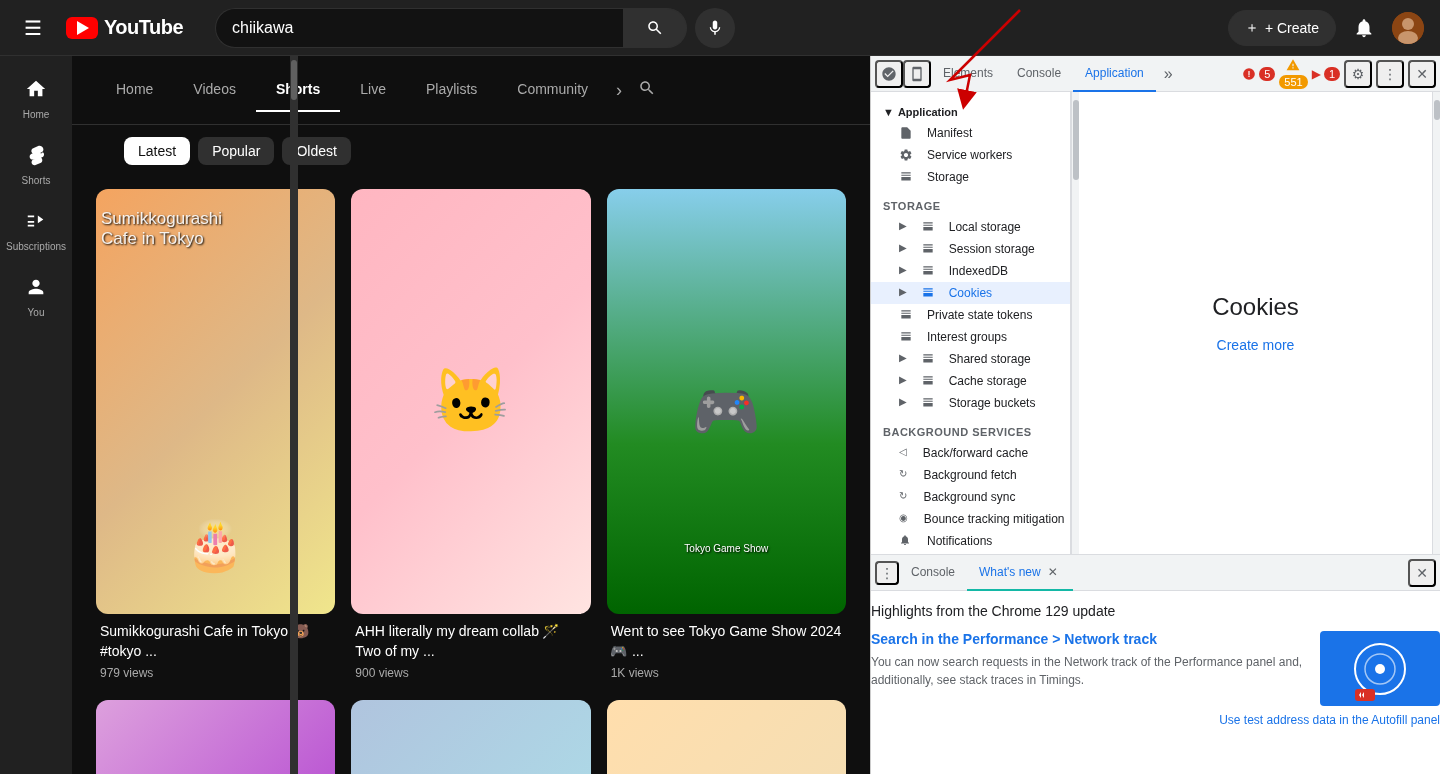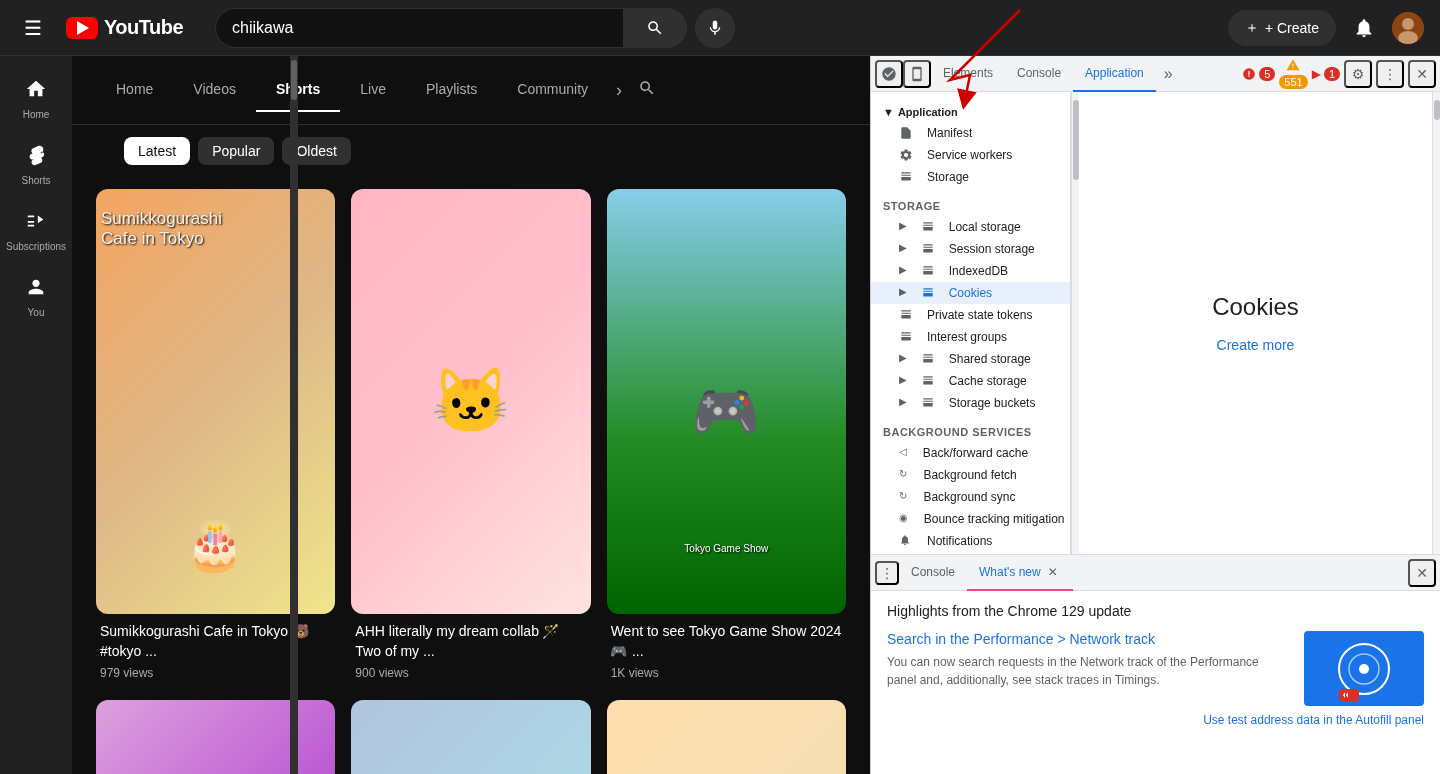--- a/index.html
+++ b/index.html
@@ -71,25 +71,25 @@
     
     .app-content { flex: 1; display: flex; flex-direction: column; overflow: hidden; }
     .cookies-placeholder { flex: 1; display: flex; flex-direction: column; align-items: center; justify-content: center; color: #5f6368; }
     .cookies-title { font-size: 24px; font-weight: 400; color: #202124; margin-bottom: 16px; }
     .cookies-link { color: #1a73e8; text-decoration: none; font-size: 14px; cursor: pointer; }
 
     
     .devtools-bottom { height: 220px; border-top: 1px solid #dadce0; background: #fff; display: flex; flex-direction: column; }
     .bottom-tabs { display: flex; align-items: center; background: #f1f3f4; border-bottom: 1px solid #dadce0; padding: 0 4px; height: 36px; gap: 0; }
     .bottom-tab { padding: 0 12px; height: 36px; display: flex; align-items: center; font-size: 12px; color: #5f6368; cursor: pointer; border-bottom: 2px solid transparent; }
-    .bottom-tab.active { color: #1a73e8; border-bottom: 2px solid #ec4899; }
+    .bottom-tab.active { color: #1a73e8; border-bottom: 2px solid #14b8a6; }
     .bottom-tab-close { width: 16px; height: 16px; display: flex; align-items: center; justify-content: center; cursor: pointer; color: #5f6368; border-radius: 2px; margin-left: 4px; }
-    .bottom-content { flex: 1; overflow-y: auto; padding: 12px 16px; }
+    .bottom-content { flex: 1; overflow-y: auto; padding: 12px 0; }
     .update-title { font-size: 14px; color: #202124; margin-bottom: 12px; }
-    .feature-title { font-size: 14px; font-weight: 400; color: #1a73e8; margin-bottom: 6px; }
+    .feature-title { font-size: 14px; font-weight: 700; color: #1a73e8; margin-bottom: 6px; }
     .feature-desc { font-size: 12px; color: #5f6368; line-height: 1.5; }
     .feature-link { color: #1a73e8; text-decoration: none; font-size: 12px; cursor: pointer; }
     .feature-row { display: flex; gap: 16px; align-items: flex-start; }
     .feature-image { width: 120px; height: 75px; background: #1a73e8; border-radius: 4px; flex-shrink: 0; display: flex; align-items: center; justify-content: center; overflow: hidden; }
 
     .yt-menu-hamburger { background: none; border: none; color: #fff; cursor: pointer; font-size: 20px; padding: 8px; }
 
     
     .thumb-1 { background: linear-gradient(135deg, #f4a460 0%, #deb887 50%, #f0e68c 100%); }
     .thumb-2 { background: linear-gradient(135deg, #ffb6c1 0%, #ffc0cb 50%, #ffe4e1 100%); }

